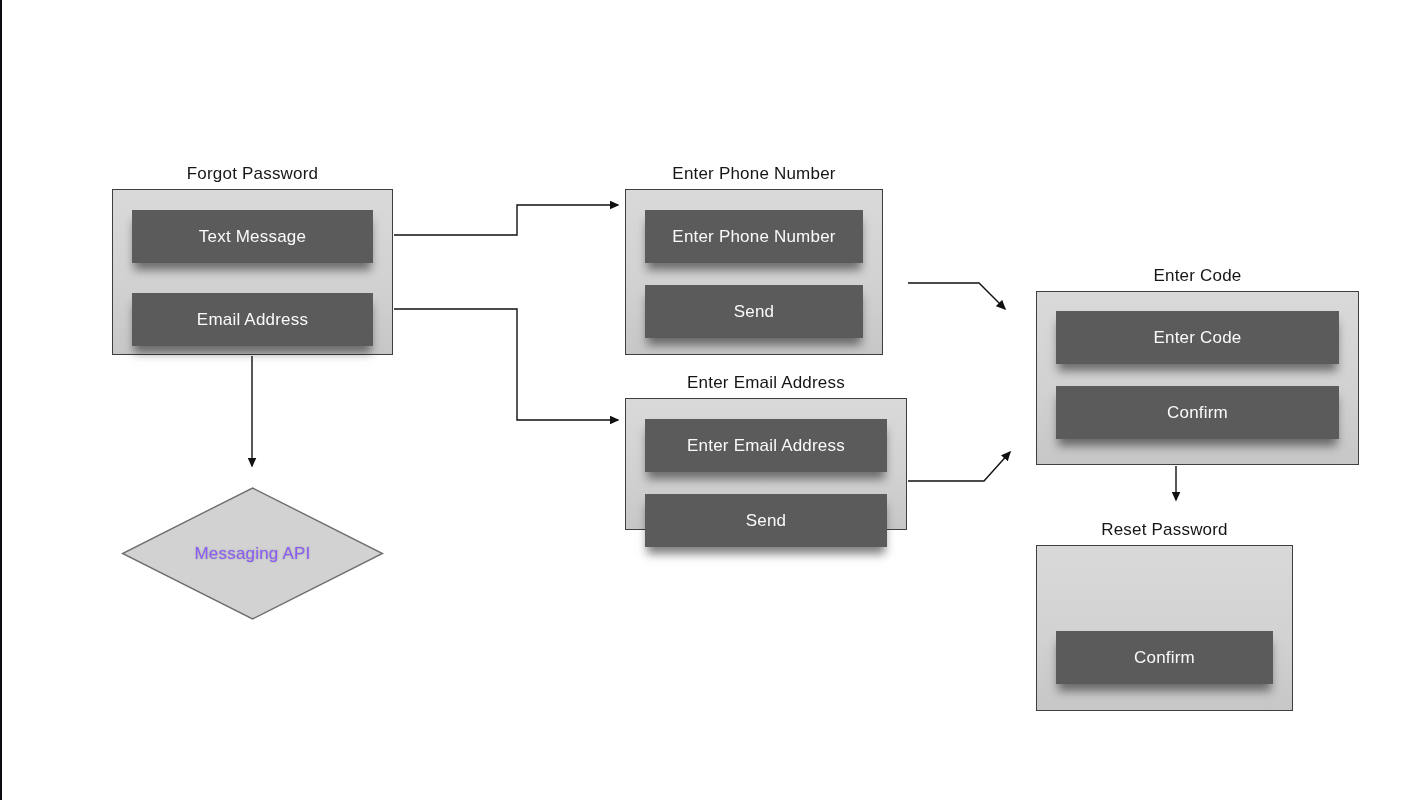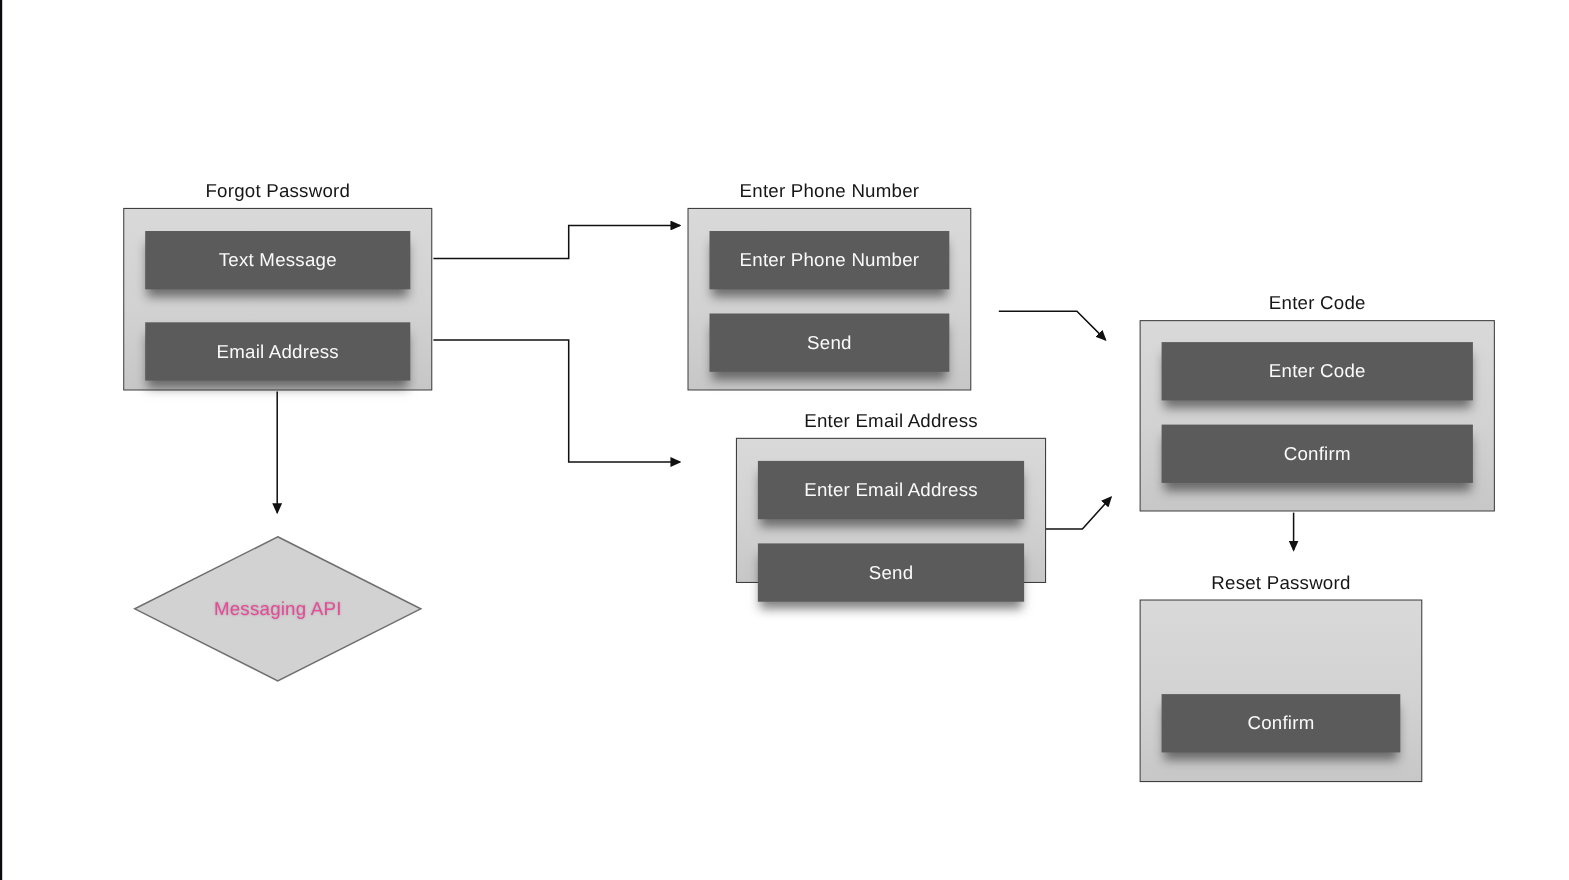--- a/index.html
+++ b/index.html
@@ -59,21 +59,21 @@
     position: absolute;
     left: 121px; top: 487px;
     width: 263px; height: 133px;
   }
   .diamond-label {
     position: absolute;
     left: 0; right: 0; top: 0; bottom: 0;
     display: flex;
     align-items: center;
     justify-content: center;
-    color: #ec4899;
+    color: #8b5cf6;
     font-size: 17px;
     letter-spacing: 0.2px;
     text-shadow: 0 0 2px rgba(120,120,120,0.6);
   }
 </style>
 </head>
 <body>
 
 <div class="canvas">
 
@@ -98,21 +98,21 @@
     <div class="btn" style="top:20px;">Text Message</div>
     <div class="btn" style="top:103px;">Email Address</div>
   </div>
 
   <div class="group" style="left:625px; top:189px; width:258px; height:166px;">
     <div class="group-title">Enter Phone Number</div>
     <div class="btn" style="top:20px;">Enter Phone Number</div>
     <div class="btn" style="top:95px;">Send</div>
   </div>
 
-  <div class="group" style="left:625px; top:398px; width:282px; height:132px;margin-left:44px;">
+  <div class="group" style="left:625px; top:398px; width:282px; height:132px;">
     <div class="group-title">Enter Email Address</div>
     <div class="btn" style="top:20px;">Enter Email Address</div>
     <div class="btn" style="top:95px;">Send</div>
   </div>
 
   <div class="group" style="left:1036px; top:291px; width:323px; height:174px;">
     <div class="group-title">Enter Code</div>
     <div class="btn" style="top:19px;">Enter Code</div>
     <div class="btn" style="top:94px;">Confirm</div>
   </div>

